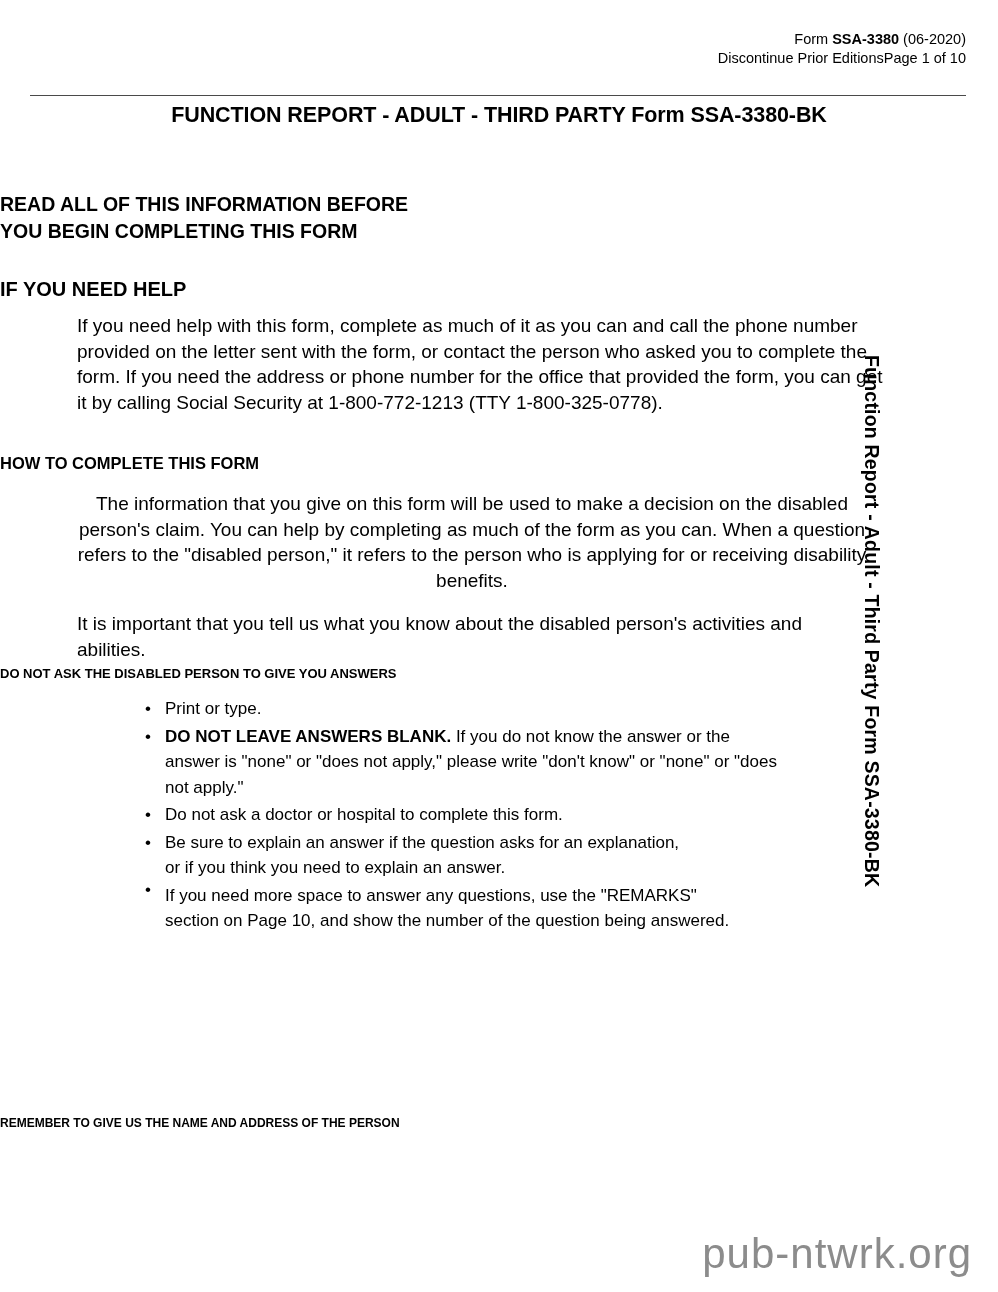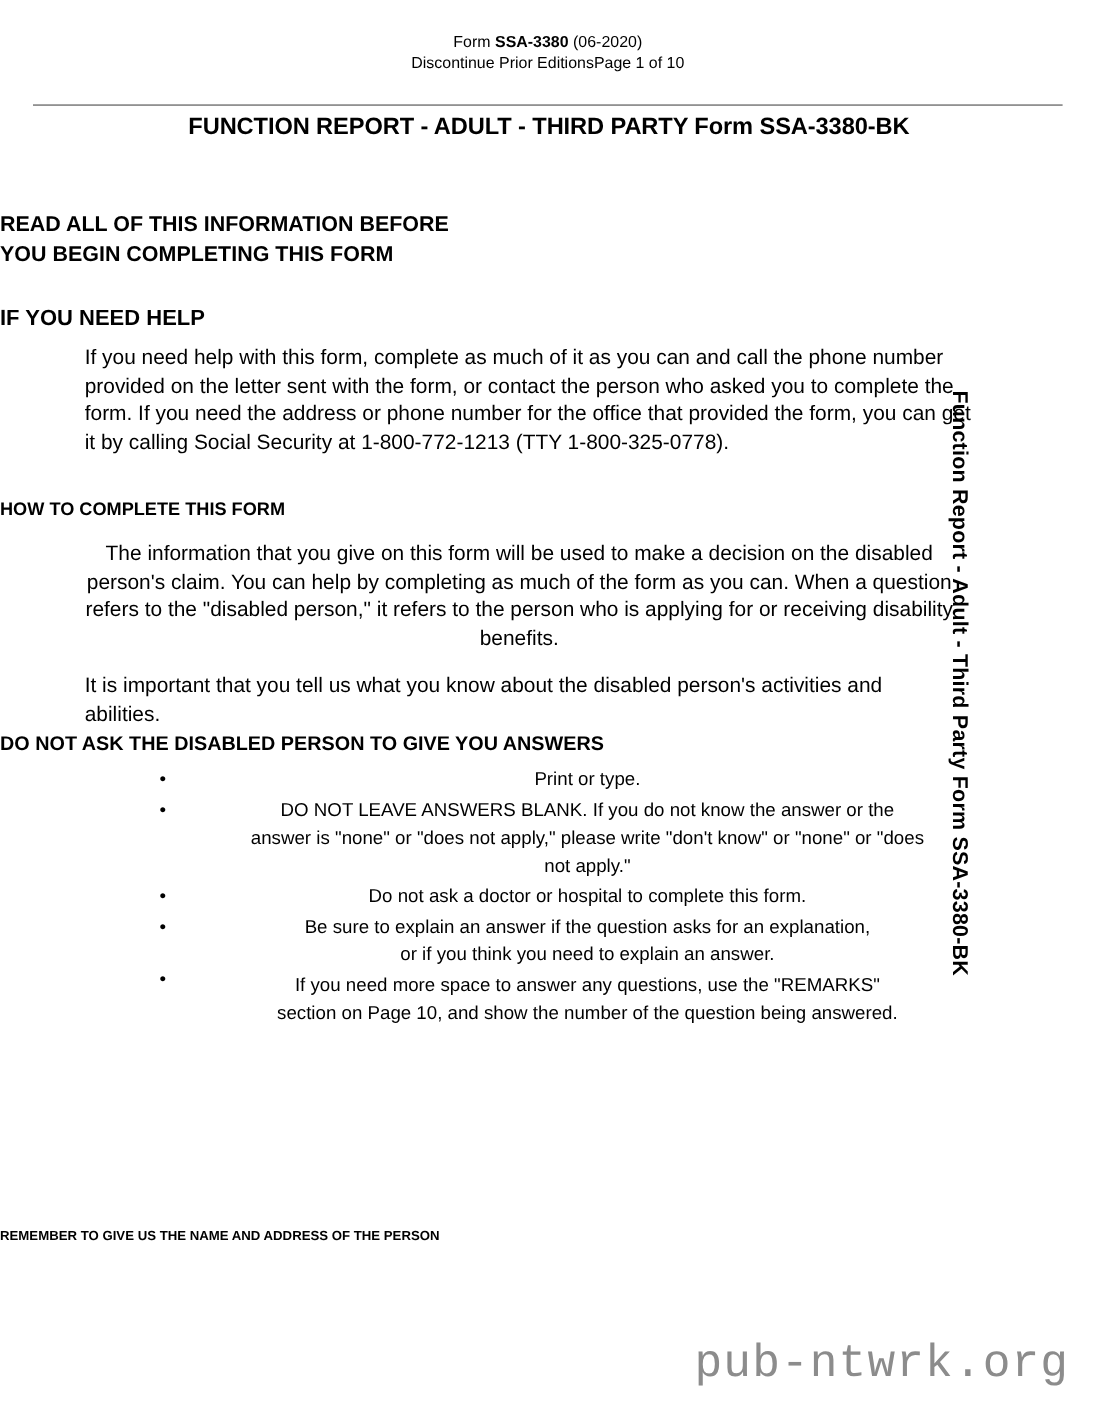--- a/index.html
+++ b/index.html
@@ -24,21 +24,21 @@
   .hdr {
     position: absolute;
     left: 30px;
     top: 30px;
     width: 936px;
     font-size: 14.5px;
     line-height: 19px;
   }
   .hdr-row {
     display: flex;
-    justify-content: center;
+    justify-content: flex-end;
     align-items: baseline;
     white-space: nowrap;
   }
   .hdr-left  { text-align: left; }
   .hdr-right { text-align: right; }
   .hdr b { font-weight: bold; }
   .hdr-rule {
     position: absolute;
     left: 30px;
     top: 95px;
@@ -75,21 +75,21 @@
   #need-help-h {
     top: 278px;
     font-size: 20px;
   }
   #how-complete-h {
     top: 454px;
     font-size: 16.5px;
   }
   #do-not-ask-h {
     top: 666px;
-    font-size: 18px;
+    font-size: 13px;
   }
   #remember {
     top: 1111px;
     font-size: 12px;
     line-height: 25px;
   }
 
   
   .para {
     position: absolute;
@@ -118,43 +118,43 @@
   .bullet .dot {
     position: absolute;
     left: 2px;
     top: 0;
     line-height: 25.5px;
     font-size: 17px;
   }
   .bullet.raised .dot {
     top: -6px;
   }
-  .bullet b { font-weight: normal; }
-  .bullet .ln { display: block; text-align: center; }
+  .bullet b { font-weight: bold; }
+  .bullet .ln { display: block; }
 
   
   #side-title {
     position: absolute;
     left: 883px;
     top: 355px;
     width: 640px;
     font-size: 19.5px;
     font-weight: bold;
     letter-spacing: 0.2px;
     white-space: nowrap;
     transform: rotate(90deg);
     transform-origin: 0 0;
   }
 
   
   #watermark {
     position: absolute;
     right: 26px;
-    bottom: 28px;
-    font-family: Liberation Mono, monospace;
+    bottom: 14px;
+    font-family: Liberation Sans, sans-serif;
     font-size: 42px;
     color: #8c8c8c;
     letter-spacing: 1px;
     white-space: nowrap;
   }
 </style>
 </head>
 <body>
 
 <div id="page">

